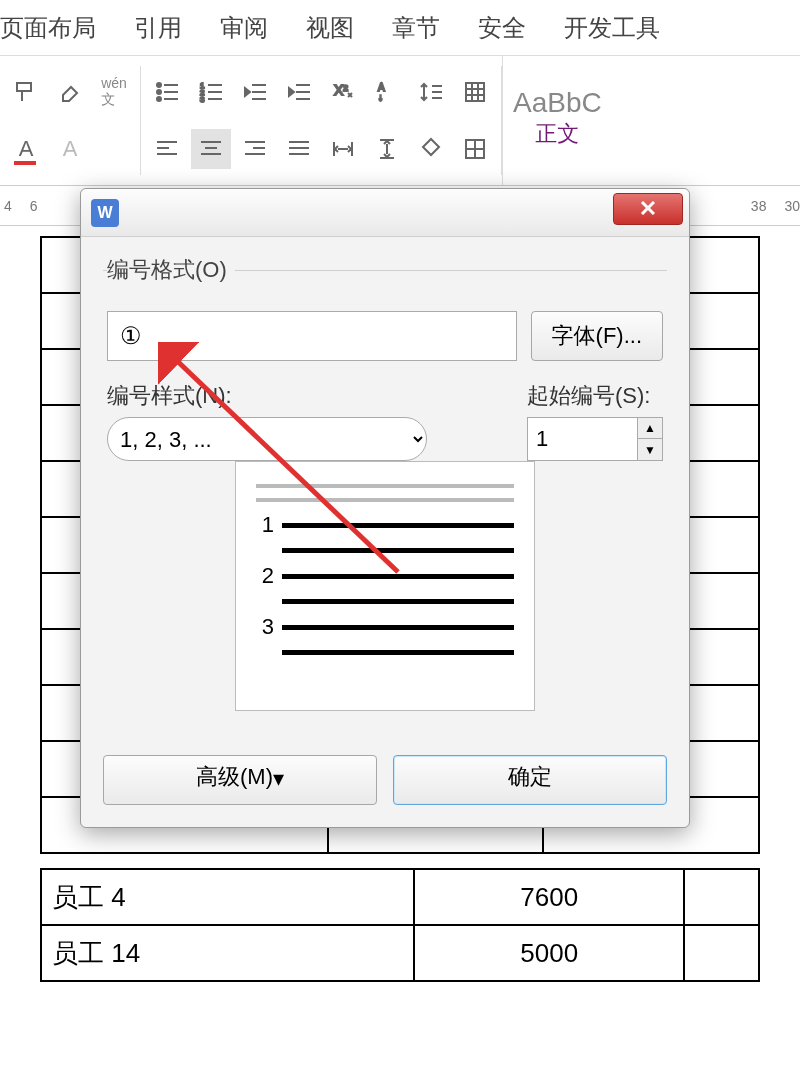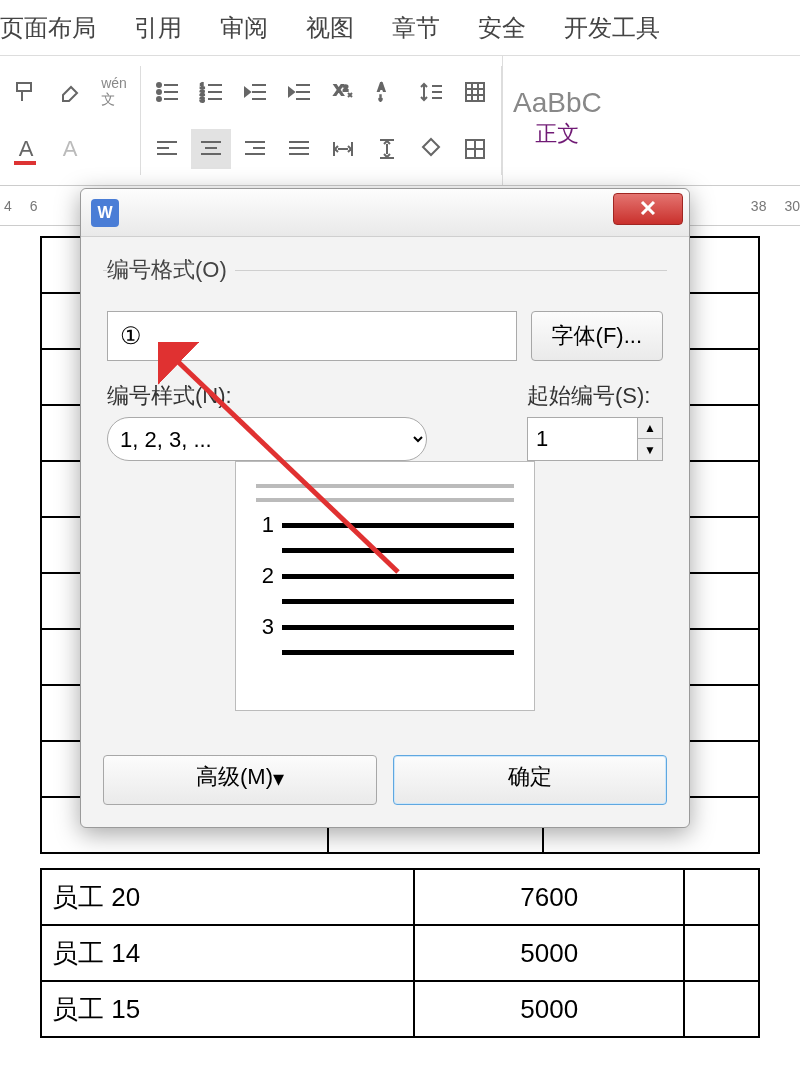--- a/index.html
+++ b/index.html
@@ -313,31 +313,26 @@
   <span>6</span>
   <span style="flex:1"></span>
   <span>38</span>
   <span>30</span>
 </div>
 
 <div class="doc">
   <table class="datatbl" style="margin-top:632px;">
     <tbody>
         <tr>
-      <td>员工 20</td>
+      <td>员工 4</td>
       <td>7600</td>
       <td></td>
     </tr>
     <tr>
       <td>员工 14</td>
-      <td>5000</td>
-      <td></td>
-    </tr>
-    <tr>
-      <td>员工 15</td>
       <td>5000</td>
       <td></td>
     </tr>
   </tbody>
     </table>
 
   <table class="datatbl" style="position:absolute;top:10px;">
     <tbody>
         <tr>
           <td>&nbsp;</td>

